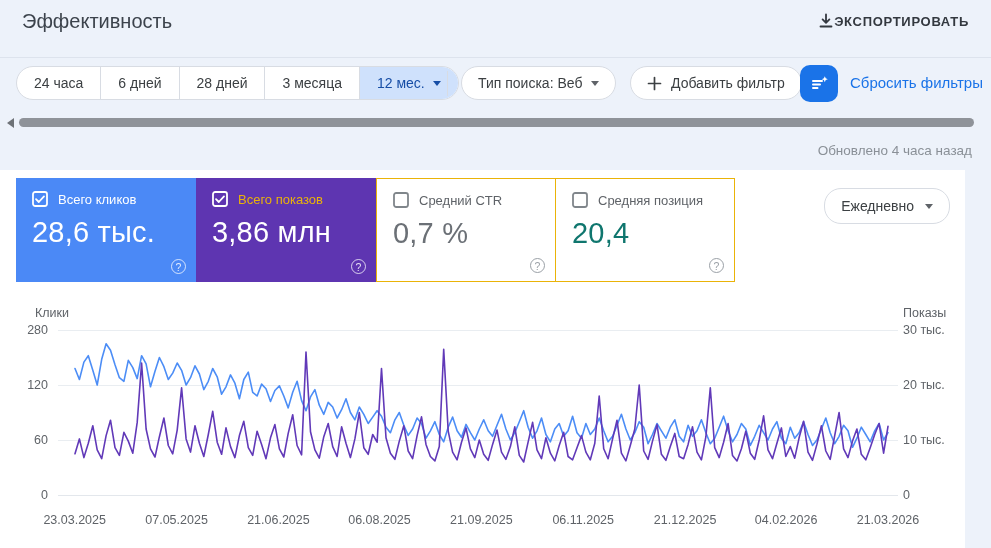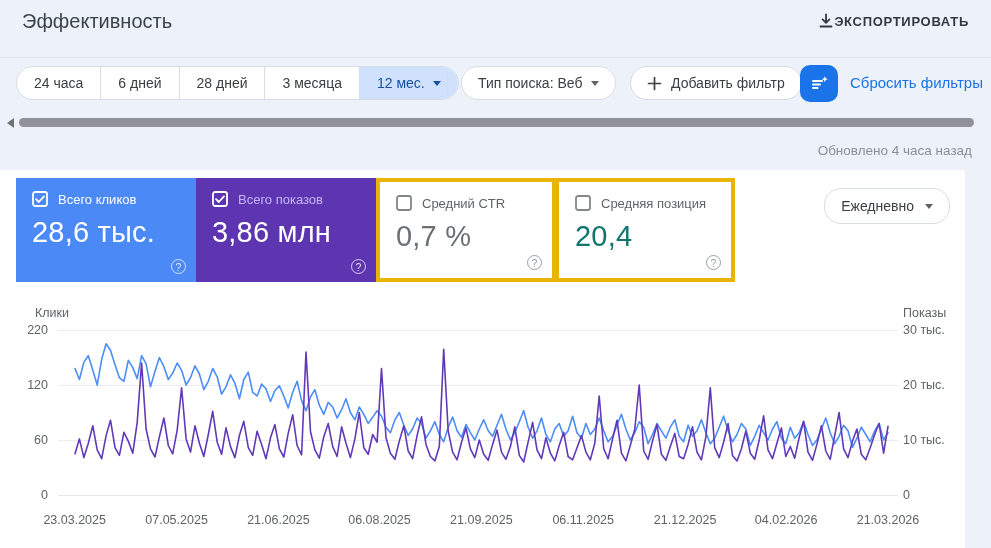--- a/index.html
+++ b/index.html
@@ -38,21 +38,21 @@
     border-top:5px solid transparent;border-bottom:5px solid transparent;border-right:7px solid #6e7277}
   .hscroll{position:absolute;left:19px;top:118px;width:955px;height:9px;border-radius:5px;background:#8f9399;cursor:pointer}
 
   .updated{position:absolute;right:19px;top:143px;font-size:13.5px;color:#8a9097}
 
   
   .panel{position:absolute;left:0;top:170px;width:965px;height:378px;background:#fff}
 
   
   .card{position:absolute;top:8px;width:180px;height:104px;box-sizing:border-box;padding:13px 16px;cursor:pointer}
-  .card.white{border:4px solid #eab308}
+  .card.white{border:1px solid #eab308}
   .card-head{display:flex;align-items:center;gap:10px;font-size:13px}
   .card-value{font-size:29px;margin-top:9px;letter-spacing:.2px}
   .help-icon{position:absolute;right:10px;bottom:8px;width:15px;height:15px;border-radius:50%;
     display:flex;align-items:center;justify-content:center;font-size:10.5px;box-sizing:border-box}
   .help-icon::after{content:"?"}
   .help-light{border:1.4px solid rgba(255,255,255,.75);color:rgba(255,255,255,.85)}
   .help-gray{border:1.4px solid #9aa0a6;color:#9aa0a6}
 
   .gran-btn{position:absolute;top:18px;right:15px;height:34px;display:flex;align-items:center;gap:11px;
     padding:0 16px;background:#fff;border:1px solid #d8dce3;border-radius:17px;font-size:14px;color:#3c4043;cursor:pointer}
@@ -145,21 +145,21 @@
             <path d="M4 8.2 6.8 11 12 5.4" fill="none" stroke="#fff" stroke-width="1.8" stroke-linecap="round" stroke-linejoin="round"></path>
           </svg>
       </span>
       <span>Всего кликов</span>
     </div>
     <div class="card-value" style="color: rgb(255, 255, 255);">28,6 тыс.</div>
     <div class="help-icon help-light"></div>
   </div>
 
   <div class="card" style="left: 196px; background-color: rgb(94, 53, 177);">
-    <div class="card-head" style="color:#c4b5fd">
+    <div class="card-head" style="color:#eab308">
       <span style="display:flex">
         <svg width="16" height="16" viewBox="0 0 16 16">
             <rect x="1" y="1" width="14" height="14" rx="2.2" fill="none" stroke="#fff" stroke-width="1.8"></rect>
             <path d="M4 8.2 6.8 11 12 5.4" fill="none" stroke="#fff" stroke-width="1.8" stroke-linecap="round" stroke-linejoin="round"></path>
           </svg>
       </span>
       <span>Всего показов</span>
     </div>
     <div class="card-value" style="color: rgb(255, 255, 255);">3,86 млн</div>
     <div class="help-icon help-light"></div>
@@ -200,21 +200,21 @@
     <div class="axis-title left">Клики</div>
     <div class="axis-title right">Показы</div>
 
     <div class="grid">
       <div class="gridline" style="top:0"></div>
       <div class="gridline" style="top:55px"></div>
       <div class="gridline" style="top:110px"></div>
       <div class="gridline" style="top:165px;background:#e3e7ec"></div>
     </div>
 
-    <div class="ytick yl" style="top:23px">220</div>
+    <div class="ytick yl" style="top:23px">280</div>
     <div class="ytick yl" style="top:78px">120</div>
     <div class="ytick yl" style="top:133px">60</div>
     <div class="ytick yl" style="top:188px">0</div>
 
     <div class="ytick yr" style="top:23px">30 тыс.</div>
     <div class="ytick yr" style="top:78px">20 тыс.</div>
     <div class="ytick yr" style="top:133px">10 тыс.</div>
     <div class="ytick yr" style="top:188px">0</div>
 
     <svg width="835" height="165" viewBox="0 0 835 165">

